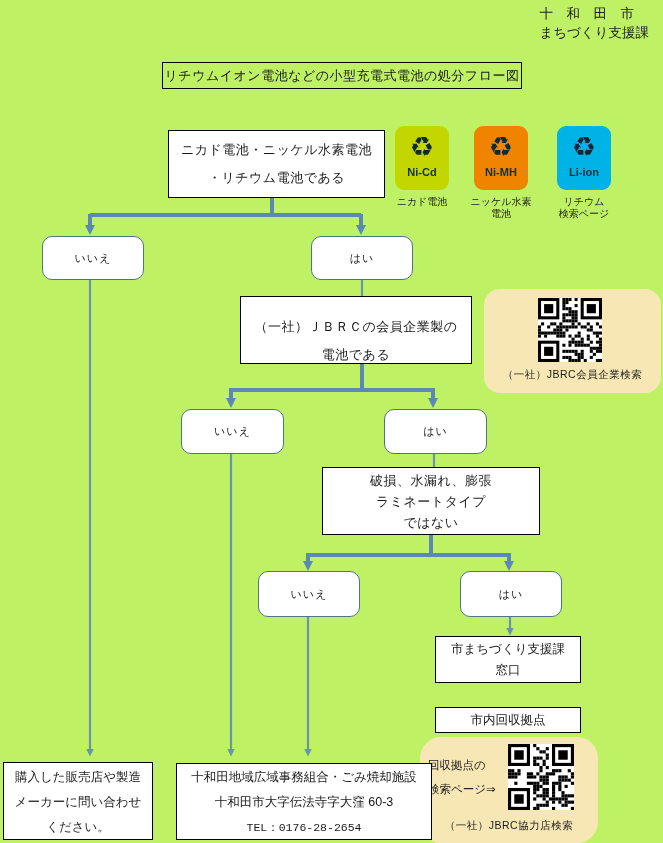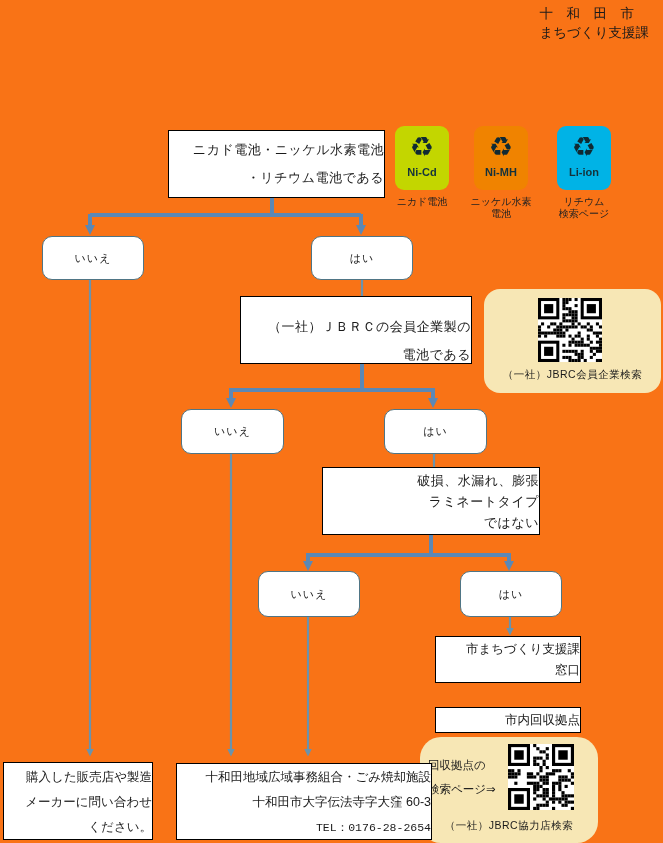--- a/index.html
+++ b/index.html
@@ -1,34 +1,34 @@
 <!DOCTYPE html>
 <html lang="ja" style="--arrow: #5b88b5; --arrow-thin: #6a93ad; --decision-border: #4f7585;"><head>
 <meta charset="utf-8">
 <style>
   html,body{margin:0;padding:0;background:#fff;}
   .canvas{
-    position:relative;width:663px;height:843px;background:#f97316;
+    position:relative;width:663px;height:843px;background:#bef264;
     font-family:"Liberation Sans","DejaVu Sans",sans-serif;
     color:#1a1a1a;overflow:hidden;
   }
   .wires{position:absolute;left:0;top:0;z-index:0;}
   .wires path{fill:none;stroke:var(--arrow);}
   .wires .thick{stroke-width:4px;}
   .wires .thin{stroke-width:2.2px;stroke:var(--arrow-thin);}
   .wires marker path{fill:var(--arrow);stroke:none;}
   .wires marker.mthin path{fill:var(--arrow-thin);}
 
   .header{position:absolute;right:14px;top:4px;text-align:left;font-size:13.5px;line-height:19px;z-index:2;}
   .title-box{
     position:absolute;left:162px;top:62px;width:358px;height:25px;
     border:1px solid #000;text-align:center;line-height:25px;font-size:13px;z-index:2;letter-spacing:.5px;
   }
   .rect-box{
-    position:absolute;background:#fff;border:1px solid #000;text-align:right;z-index:2;
+    position:absolute;background:#fff;border:1px solid #000;text-align:center;z-index:2;
   }
   .decision{
     position:absolute;background:#fff;border:1px solid var(--decision-border);
     border-radius:10px;text-align:center;font-size:11px;z-index:2;letter-spacing:1px;
   }
   .q1{left:168px;top:130px;width:215px;height:66px;font-size:13px;letter-spacing:.5px;}
   .q1 div{line-height:28px;margin-top:0;}
   .q1 div:first-child{margin-top:5px;}
   .q2{left:240px;top:296px;width:230px;height:66px;font-size:13px;letter-spacing:.5px;}
   .q2 div{line-height:28px;}
@@ -98,20 +98,21 @@
     <path class="thick" d="M509,553 V562" marker-end="url(#ahT)"></path>
     <path class="thin" d="M308,616 V749" marker-end="url(#ahN)"></path>
     <path class="thin" d="M510,616 V628" marker-end="url(#ahN)"></path>
   </svg>
 
   <div class="header">
     <div>十　和　田　市</div>
     <div>まちづくり支援課</div>
   </div>
 
+  <div class="title-box">リチウムイオン電池などの小型充電式電池の処分フロー図</div>
 
   <div class="rect-box q1">
     <div>ニカド電池・ニッケル水素電池</div>
     <div>・リチウム電池である</div>
   </div>
 
   <div class="bat" style="left:382px">
     <div class="bat-badge" style="background-color: rgb(195, 214, 0);">
       <div class="recycle">♻</div>
       <div class="bat-code">Ni-Cd</div>

